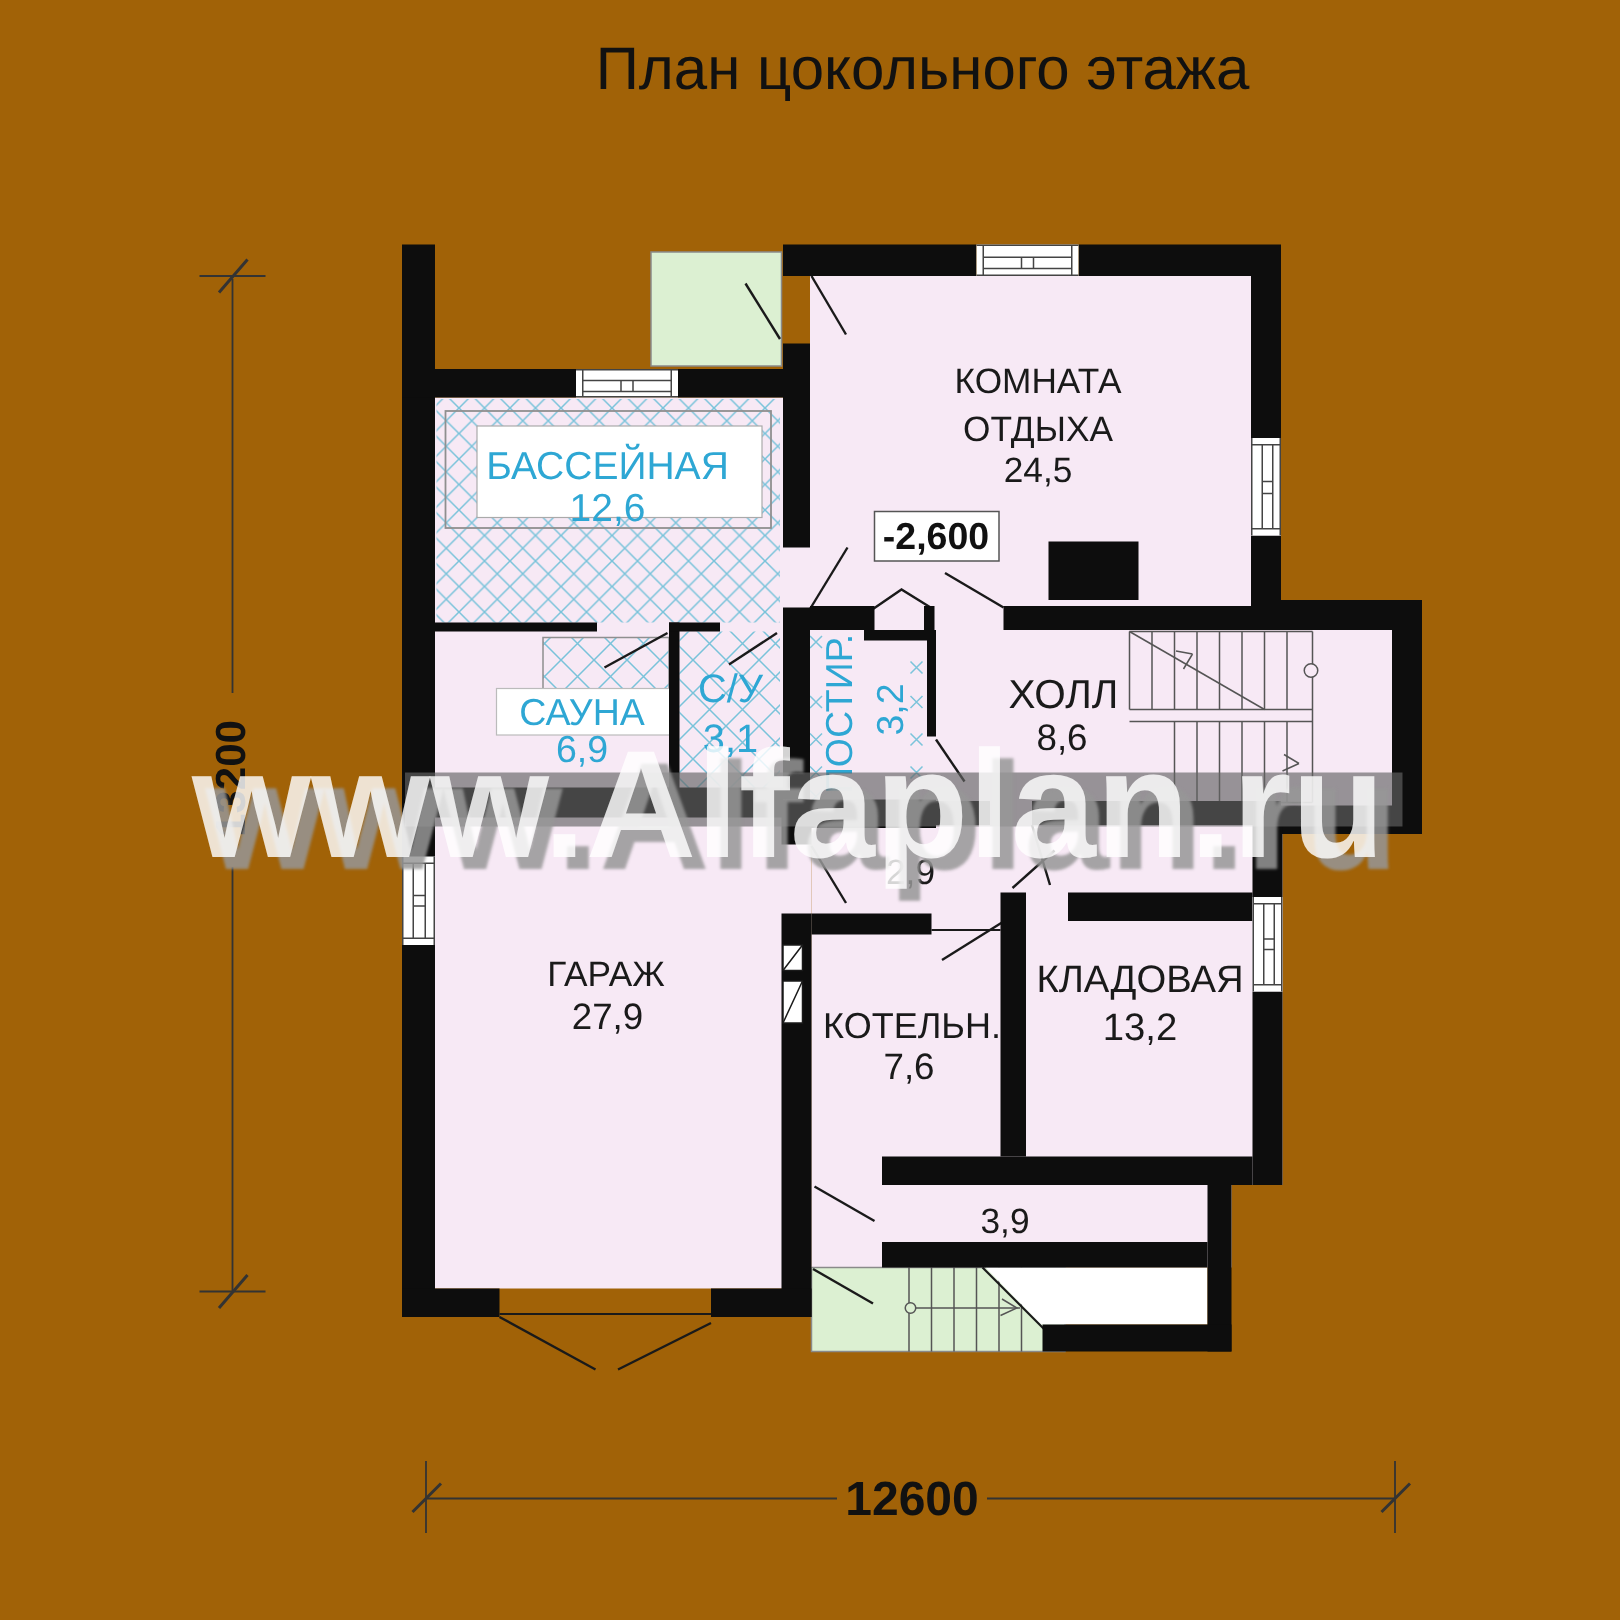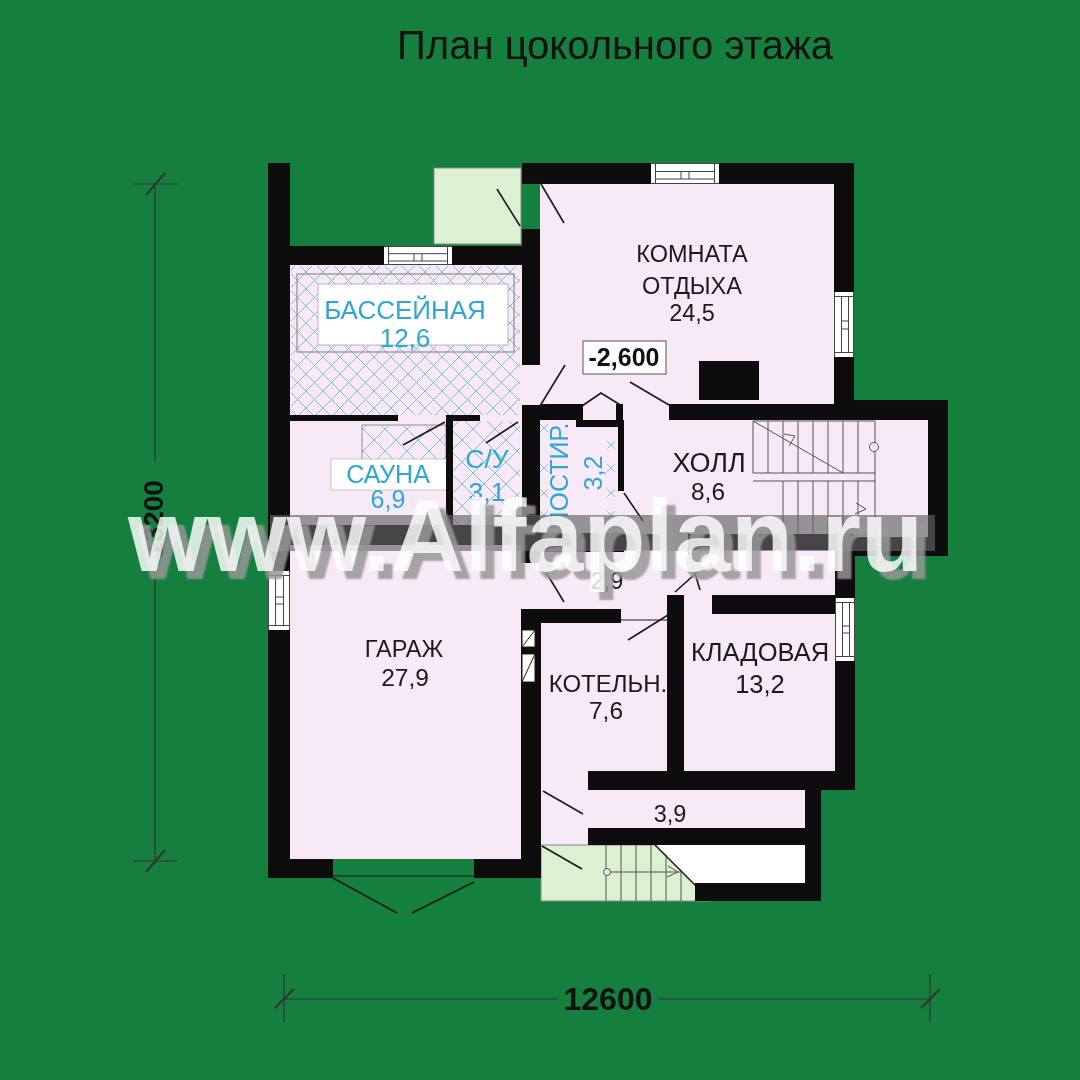--- a/index.html
+++ b/index.html
@@ -1,16 +1,16 @@
 <!DOCTYPE html>
 <html><head>
 <meta charset="utf-8">
 <style>
   html,body{margin:0;padding:0;background:#ffffff;}
-  #page{position:relative;width:1080px;height:1080px;overflow:hidden;background:#15803d;
+  #page{position:relative;width:1080px;height:1080px;overflow:hidden;background:#a16207;
         font-family:"Liberation Sans", sans-serif;}
   svg{position:absolute;left:0;top:0;}
   #wmbar{position:absolute;left:270px;top:515px;width:665px;height:36px;
          background:rgba(100,100,100,0.65);}
   #wmtext{position:absolute;left:128px;top:478px;width:820px;height:130px;
           font-family:"Liberation Sans", sans-serif;font-weight:bold;font-size:102px;
           color:rgba(255,255,255,0.82);white-space:nowrap;
           text-shadow:9px 8px 2px rgba(150,150,150,0.85);}
 </style>
 </head>

